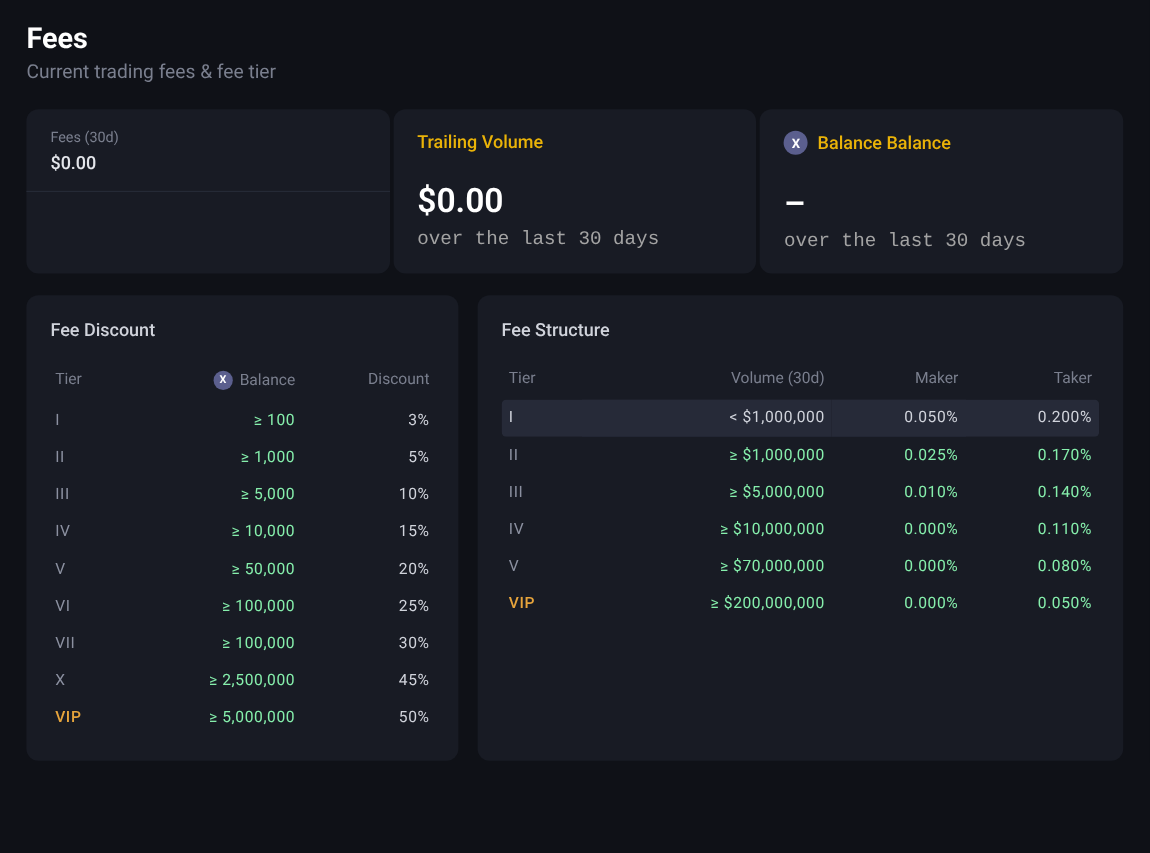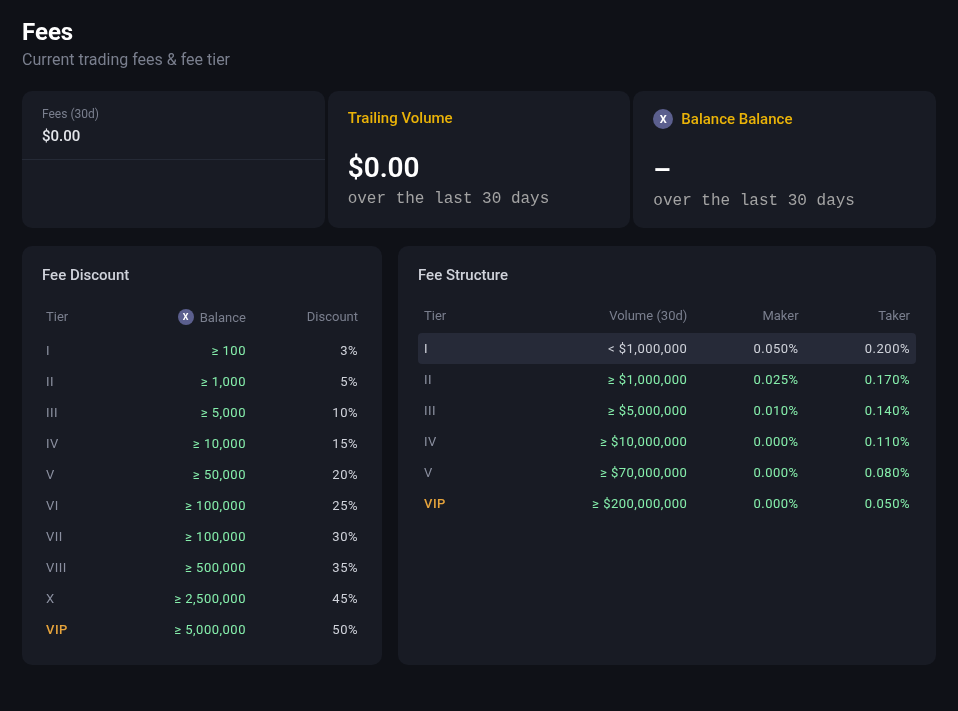--- a/index.html
+++ b/index.html
@@ -223,25 +223,20 @@
           </tr>
           <tr>
             <td class="tier-col ">VI</td>
             <td class="value-col">≥ 100,000</td>
             <td class="pct-col">25%</td>
           </tr>
           <tr>
             <td class="tier-col ">VII</td>
             <td class="value-col">≥ 100,000</td>
             <td class="pct-col">30%</td>
-          </tr>
-          <tr>
-            <td class="tier-col ">VIII</td>
-            <td class="value-col">≥ 500,000</td>
-            <td class="pct-col">35%</td>
           </tr>
           <tr>
             <td class="tier-col ">X</td>
             <td class="value-col">≥ 2,500,000</td>
             <td class="pct-col">45%</td>
           </tr>
           <tr>
             <td class="tier-col vip">VIP</td>
             <td class="value-col">≥ 5,000,000</td>
             <td class="pct-col">50%</td>

